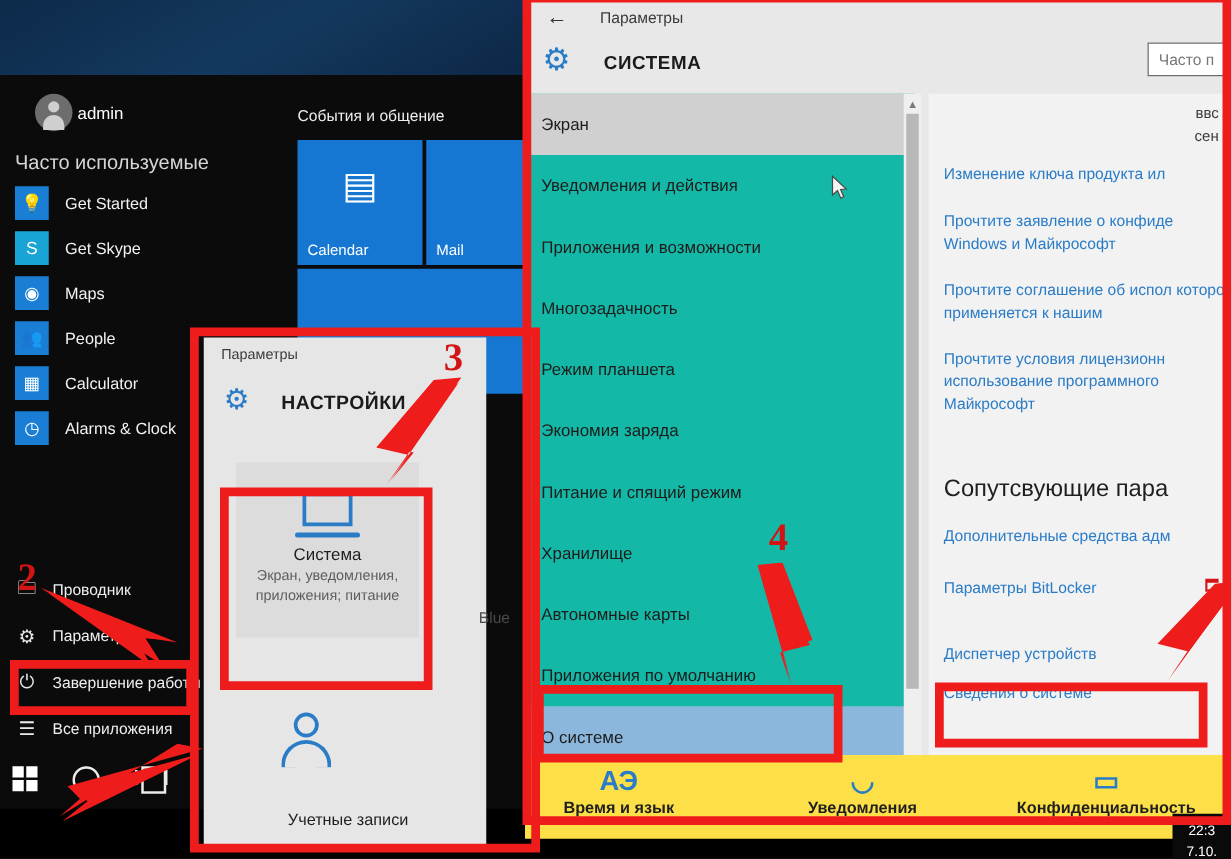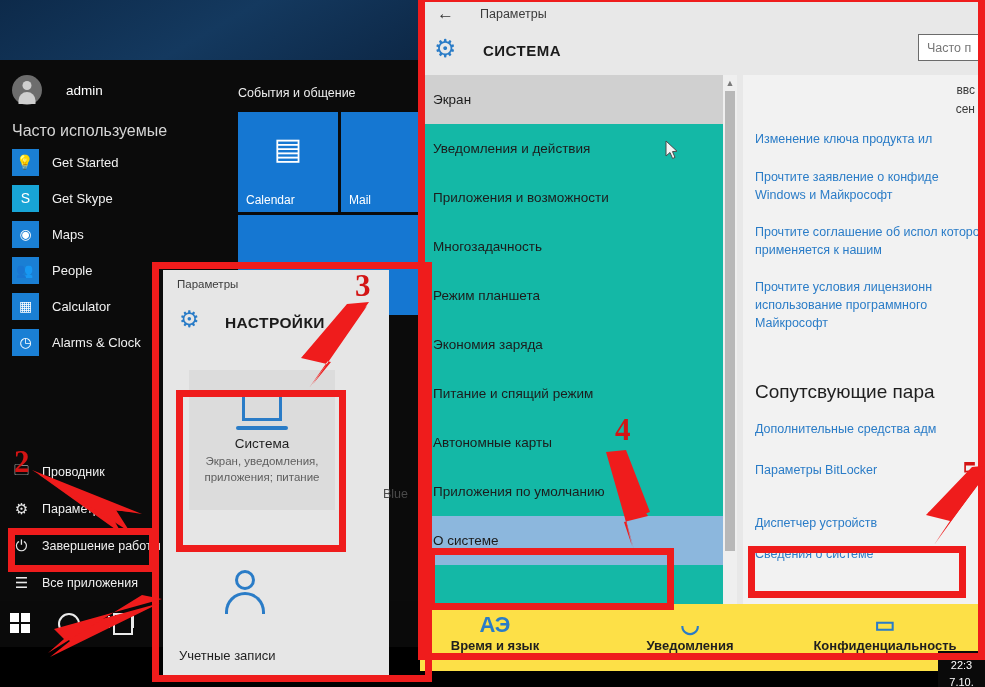--- a/index.html
+++ b/index.html
@@ -5,21 +5,21 @@
   html,body{margin:0;padding:0;background:#000;}
   body{width:985px;height:687px;overflow:hidden;font-family:"Liberation Sans",sans-serif;}
   #root{position:relative;width:985px;height:687px;overflow:hidden;}
 
   
   .desktop{position:absolute;left:0;top:0;width:430px;height:90px;
     background:linear-gradient(150deg,#0d2a4a 0%,#14395f 45%,#0b2340 100%);}
 
   
   .startmenu{position:absolute;left:0;top:60px;width:430px;height:587px;background:#0b0b0b;}
-  .sm-user{position:absolute;left:12px;top:15px;display:flex;align-items:center;gap:24px;}
+  .sm-user{position:absolute;left:28px;top:15px;display:flex;align-items:center;gap:4px;}
   .avatar{width:30px;height:30px;border-radius:50%;background:#6d6d6d;position:relative;}
   .avatar:before{content:"";position:absolute;left:50%;top:6px;transform:translateX(-50%);
     width:9px;height:9px;border-radius:50%;background:#cfcfcf;}
   .avatar:after{content:"";position:absolute;left:50%;top:17px;transform:translateX(-50%);
     width:17px;height:12px;border-radius:9px 9px 0 0;background:#cfcfcf;}
   .sm-username{color:#fff;font-size:13.5px;}
   .sm-section{position:absolute;left:12px;top:62px;color:#d6d6d6;font-size:16px;}
   .sm-list{position:absolute;left:12px;top:84px;width:215px;}
   .sm-item{display:flex;align-items:center;height:36px;gap:13px;}
   .sm-ico{width:27px;height:27px;background:#1a7fd4;display:flex;align-items:center;
@@ -59,21 +59,21 @@
   .fly-card{position:absolute;left:26px;top:100px;width:146px;height:140px;background:#dcdcdc;
     display:flex;flex-direction:column;align-items:center;justify-content:center;}
   .laptop{width:52px;height:36px;position:relative;margin-bottom:6px;}
   .laptop b{position:absolute;left:6px;top:0;width:40px;height:27px;border:3px solid #2a7cc7;box-sizing:border-box;}
   .laptop s{position:absolute;left:0;bottom:0;width:52px;height:4px;background:#2a7cc7;border-radius:2px;}
   .fly-cname{font-size:13.5px;color:#1f1f1f;margin-bottom:3px;}
   .fly-cdesc{font-size:11.5px;color:#5e5e5e;text-align:center;line-height:1.35;}
   .fly-person{position:absolute;left:60px;top:300px;width:44px;height:44px;}
   .fly-person b{position:absolute;left:12px;top:0;width:20px;height:20px;border:3px solid #2a7cc7;border-radius:50%;box-sizing:border-box;}
   .fly-person s{position:absolute;left:2px;top:22px;width:40px;height:22px;border:3px solid #2a7cc7;border-bottom:none;border-radius:20px 20px 0 0;box-sizing:border-box;}
-  .fly-pname{position:absolute;left:16px;top:378px;width:231px;font-size:13px;color:#1f1f1f;}
+  .fly-pname{position:absolute;left:0;top:378px;width:231px;text-align:center;font-size:13px;color:#1f1f1f;}
   .fly-blue{position:absolute;left:383px;top:487px;font-size:12.5px;color:#4a4a4a;}
 
   
   .syswin{position:absolute;left:420px;top:0;width:565px;height:658px;background:#e8e8e8;}
   .sw-back{position:absolute;left:17px;top:5px;font-size:17px;color:#333;line-height:1;}
   .sw-crumb{position:absolute;left:60px;top:7px;font-size:12.5px;color:#3b3b3b;}
   .sw-gear{position:absolute;left:14px;top:36px;font-size:25px;color:#2a7cc7;line-height:1;}
   .sw-title{position:absolute;left:63px;top:42px;font-size:15px;font-weight:bold;color:#1b1b1b;letter-spacing:.5px;}
   .sw-search{position:absolute;left:498px;top:34px;width:105px;height:27px;background:#fff;
     border:1px solid #6b6b6b;box-sizing:border-box;}
@@ -237,20 +237,21 @@
     </div>
 
     <div class="navlist">
       <div class="nav-item sel">Экран</div>
       <div class="nav-item">Уведомления и действия</div>
       <div class="nav-item">Приложения и возможности</div>
       <div class="nav-item">Многозадачность</div>
       <div class="nav-item">Режим планшета</div>
       <div class="nav-item">Экономия заряда</div>
       <div class="nav-item">Питание и спящий режим</div>
+      <div class="nav-item">Хранилище</div>
       <div class="nav-item">Автономные карты</div>
       <div class="nav-item">Приложения по умолчанию</div>
       <div class="nav-item active">О системе</div>
     </div>
 
     <div class="nav-sb">
       <div class="ar up">▲</div>
       <div class="thumb"></div>
       <div class="ar dn">▼</div>
     </div>

